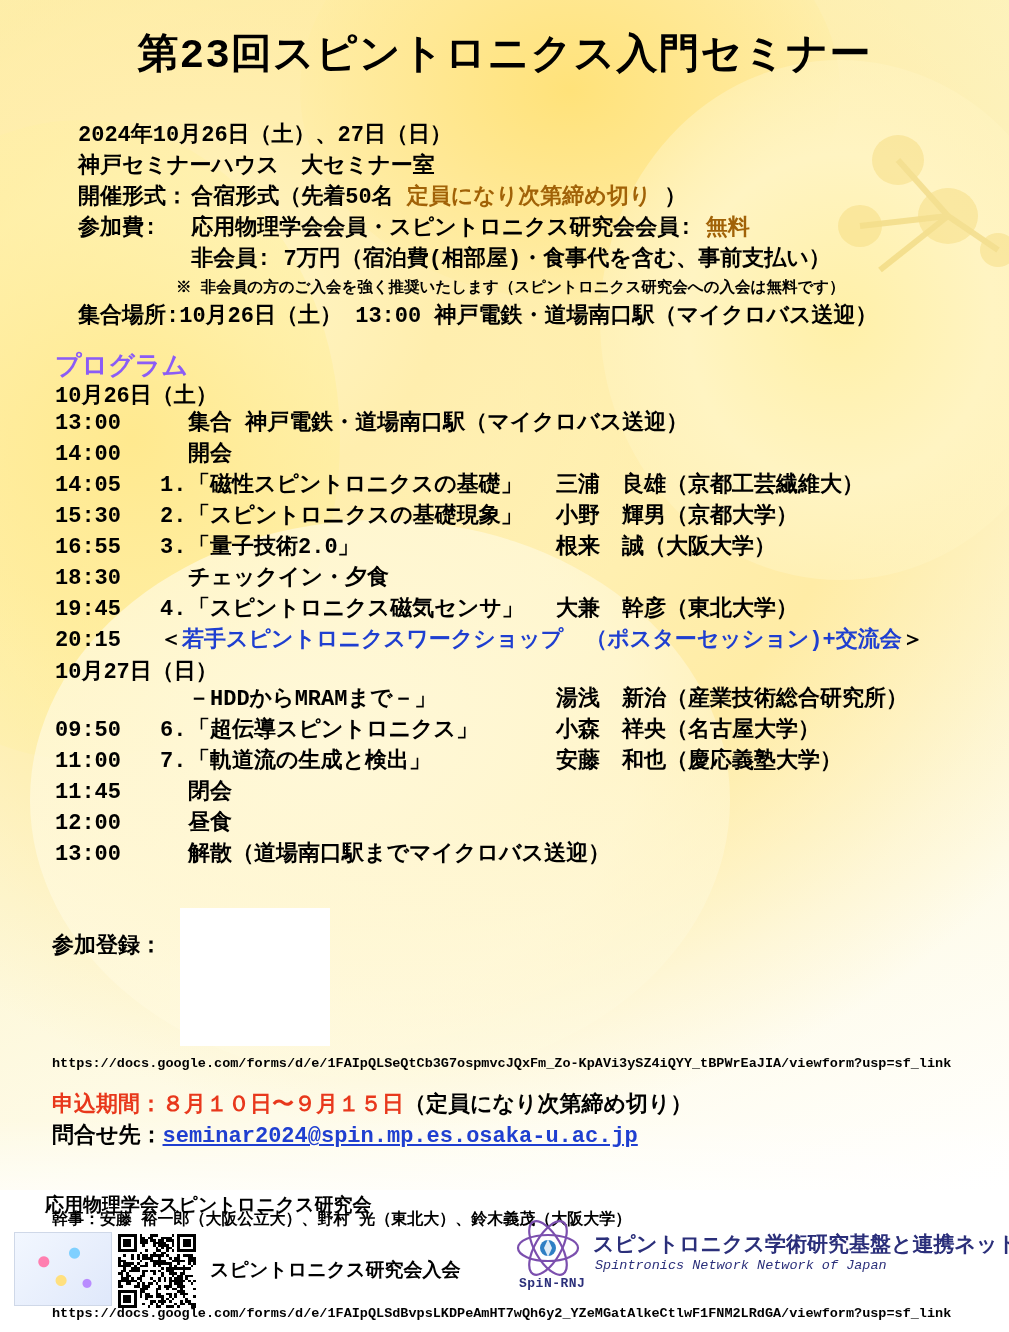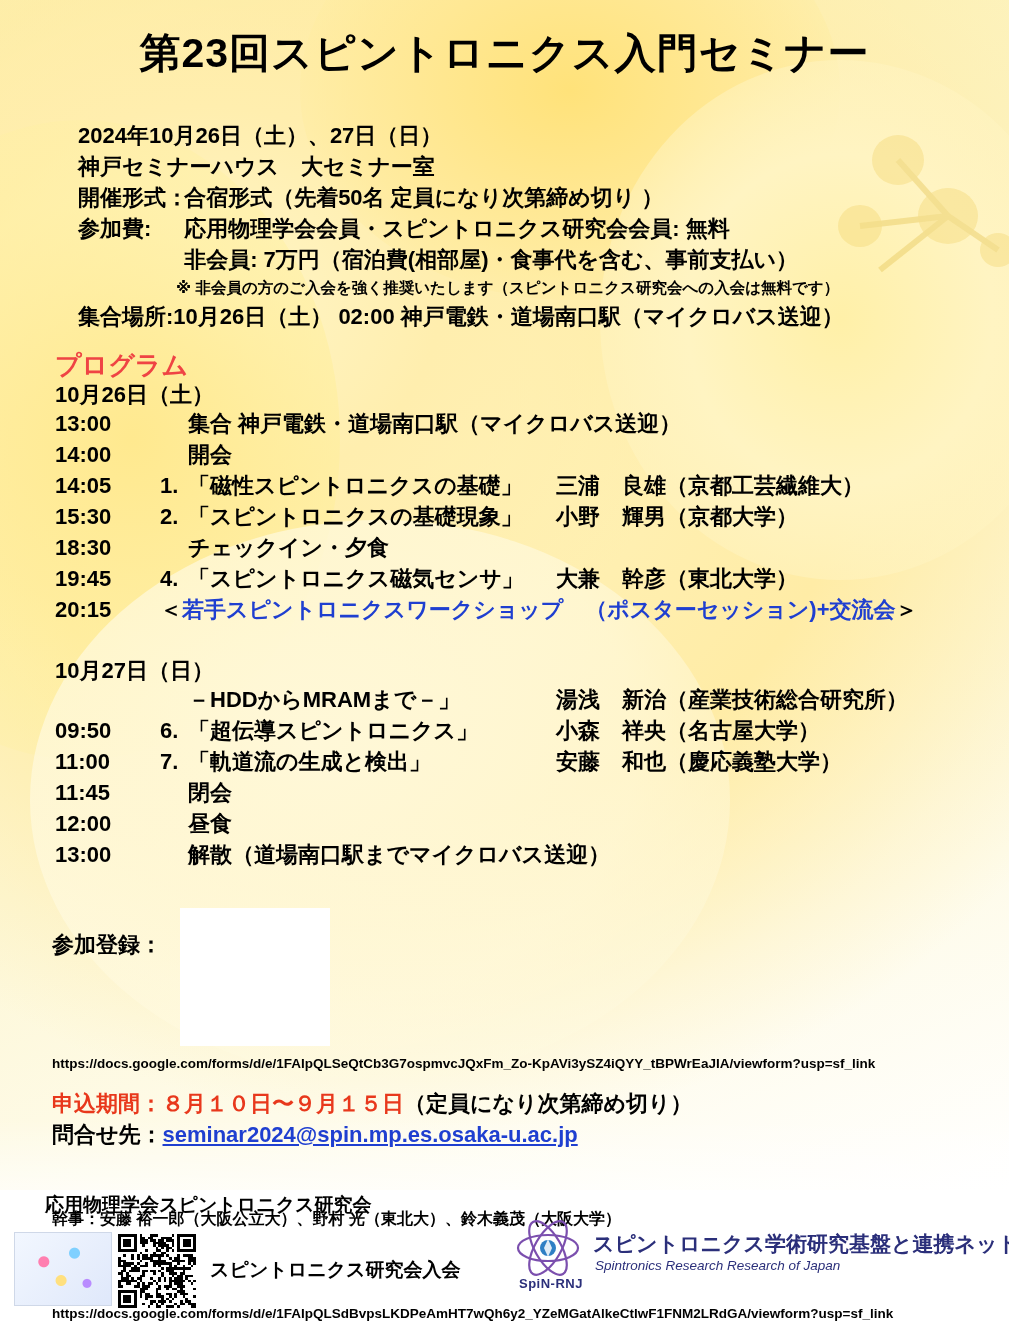--- a/index.html
+++ b/index.html
@@ -67,20 +67,21 @@
     width: 210px; height: 160px;
     opacity: 0.5;
   }
 
   
   .page {
     position: relative;
     z-index: 2;
     width: 1009px;
     height: 1064px;
+    font-family: Liberation Mono, monospace;
   }
 
   .title {
     position: absolute;
     left: 0; top: 26px;
     width: 1009px;
     text-align: center;
     font-size: 41px;
     font-weight: bold;
     letter-spacing: 1px;
@@ -101,28 +102,28 @@
   }
   .info-line.small {
     font-size: 15.5px;
     font-weight: bold;
     line-height: 26px;
     padding-left: 98px;
   }
   .lbl-fee { display: inline-block; width: 100px; }
   .lbl-form { display: inline-block; width: 100px; }
   .indent-member { display: inline-block; width: 100px; }
-  .red { color: #000000; }
+  .red { color: #a16207; }
 
   .program-head {
     position: absolute;
     left: 55px; top: 348px;
     font-size: 26px;
     font-weight: bold;
-    color: #ef4444;
+    color: #8b5cf6;
   }
   .day1-head {
     position: absolute;
     left: 55px; top: 380px;
     font-size: 22px;
     font-weight: bold;
     color: #000;
   }
   .day2-head {
     position: absolute;
@@ -343,21 +344,21 @@
     <div class="info-line">
       <span class="lbl-fee">参加費:</span>
       <span>応用物理学会会員・スピントロニクス研究会会員:</span>
       <span class="red">無料</span>
     </div>
     <div class="info-line">
       <span class="indent-member"></span>
       <span>非会員: 7万円（宿泊費(相部屋)・食事代を含む、事前支払い）</span>
     </div>
     <div class="info-line small">※ 非会員の方のご入会を強く推奨いたします（スピントロニクス研究会への入会は無料です）</div>
-    <div class="info-line">集合場所:10月26日（土） 02:00 神戸電鉄・道場南口駅（マイクロバス送迎）</div>
+    <div class="info-line">集合場所:10月26日（土） 13:00 神戸電鉄・道場南口駅（マイクロバス送迎）</div>
   </div>
 
   <div class="program-head">プログラム</div>
   <div class="day1-head">10月26日（土）</div>
 
   <div class="sched day1">
     <div class="row">
       <span class="time">13:00</span>
       <span class="body"><span class="num"></span><span class="talk">集合 神戸電鉄・道場南口駅（マイクロバス送迎）</span></span>
     </div>
@@ -365,20 +366,24 @@
       <span class="time">14:00</span>
       <span class="body"><span class="num"></span><span class="talk">開会</span></span>
     </div>
     <div class="row">
       <span class="time">14:05</span>
       <span class="body"><span class="num">1.</span><span class="talk w-talk-1">「磁性スピントロニクスの基礎」</span><span class="speaker">三浦　良雄（京都工芸繊維大）</span></span>
     </div>
     <div class="row">
       <span class="time">15:30</span>
       <span class="body"><span class="num">2.</span><span class="talk w-talk-1">「スピントロニクスの基礎現象」</span><span class="speaker">小野　輝男（京都大学）</span></span>
+    </div>
+    <div class="row">
+      <span class="time">16:55</span>
+      <span class="body"><span class="num">3.</span><span class="talk w-talk-1">「量子技術2.0」</span><span class="speaker">根来　誠（大阪大学）</span></span>
     </div>
     <div class="row">
       <span class="time">18:30</span>
       <span class="body"><span class="num"></span><span class="talk">チェックイン・夕食</span></span>
     </div>
     <div class="row">
       <span class="time">19:45</span>
       <span class="body"><span class="num">4.</span><span class="talk w-talk-1">「スピントロニクス磁気センサ」</span><span class="speaker">大兼　幹彦（東北大学）</span></span>
     </div>
     <div class="row ws-row">
@@ -2377,17 +2382,17 @@
       <g fill="none" stroke="#7b4fae" stroke-width="2.2">
         <ellipse cx="43" cy="30" rx="30" ry="13"></ellipse>
         <ellipse cx="43" cy="30" rx="30" ry="13" transform="rotate(60 43 30)"></ellipse>
         <ellipse cx="43" cy="30" rx="30" ry="13" transform="rotate(-60 43 30)"></ellipse>
       </g>
       <circle cx="43" cy="30" r="8" fill="#2f7fc4"></circle>
       <path d="M43 21 l4 9 -4 9 -4 -9 z" fill="#ffffff" opacity="0.85"></path>
     </svg>
     <div class="rnj-label">SpiN-RNJ</div>
     <div class="rnj-title">スピントロニクス学術研究基盤と連携ネットワーク拠点</div>
-    <div class="rnj-sub">Spintronics Research Research of Japan</div>
+    <div class="rnj-sub">Spintronics Network Network of Japan</div>
   </div>
 
   <div class="url-bottom">https://docs.google.com/forms/d/e/1FAIpQLSdBvpsLKDPeAmHT7wQh6y2_YZeMGatAlkeCtlwF1FNM2LRdGA/viewform?usp=sf_link</div>
 </div>
 
 </body></html>

